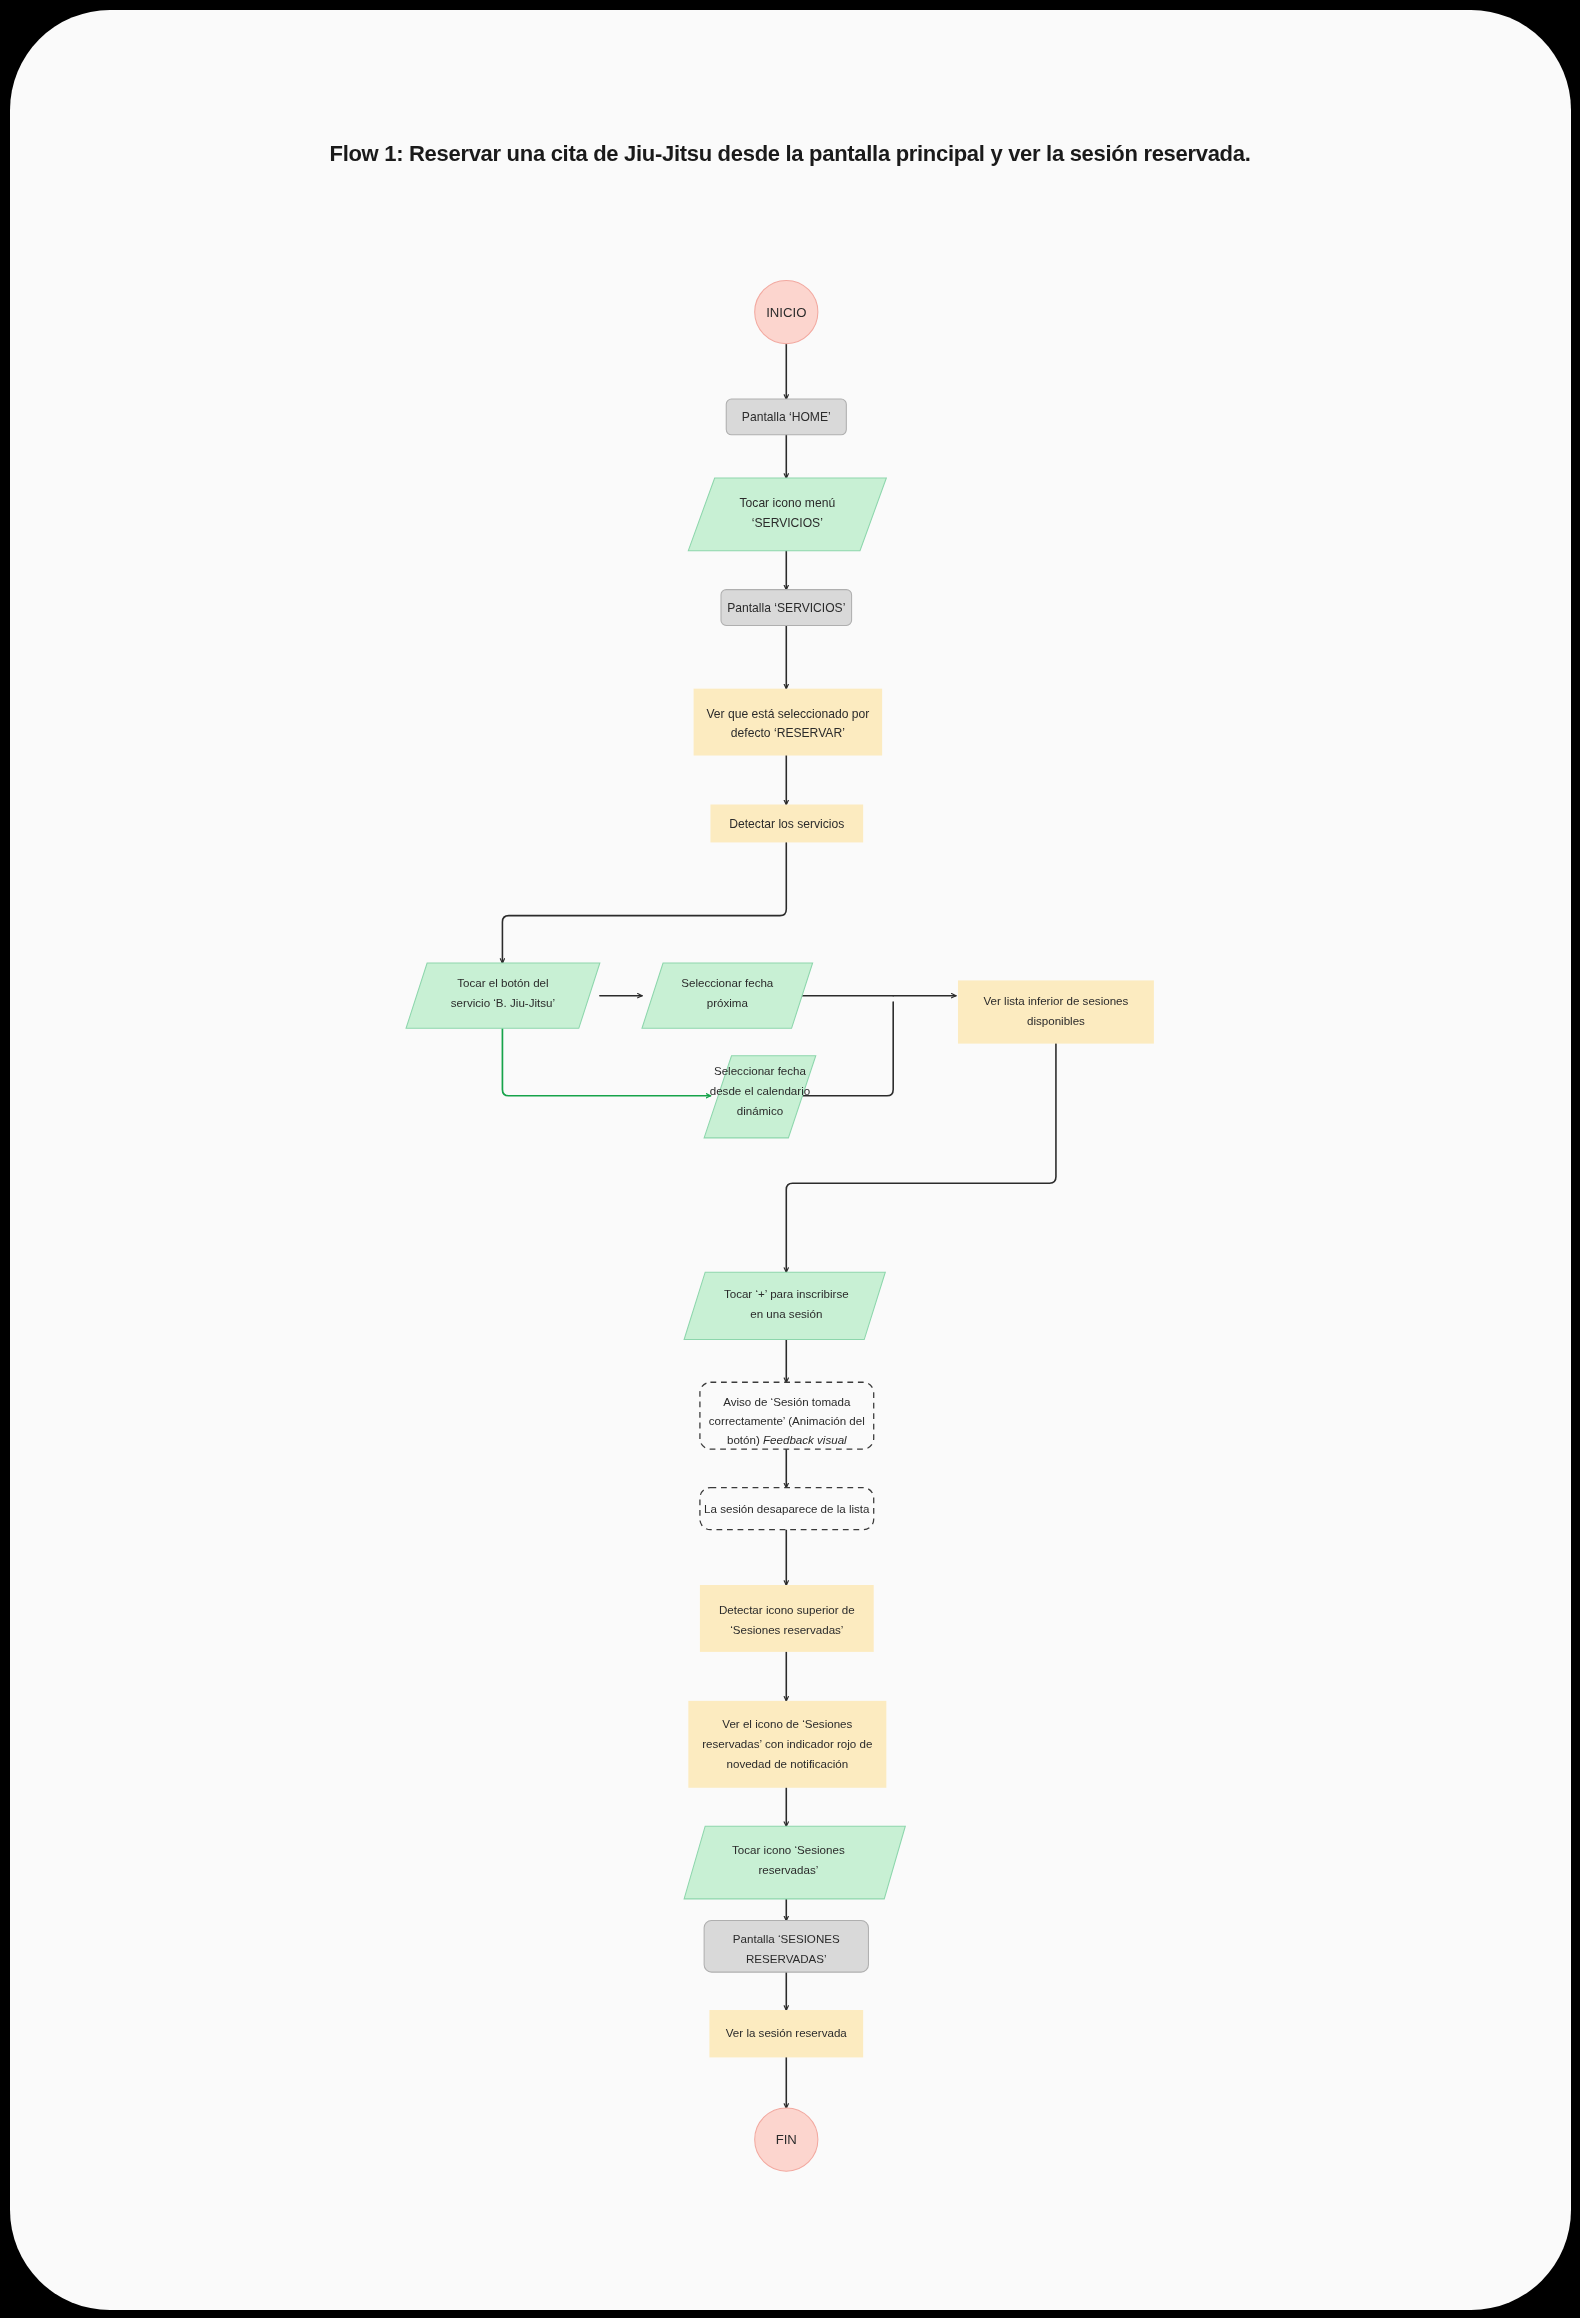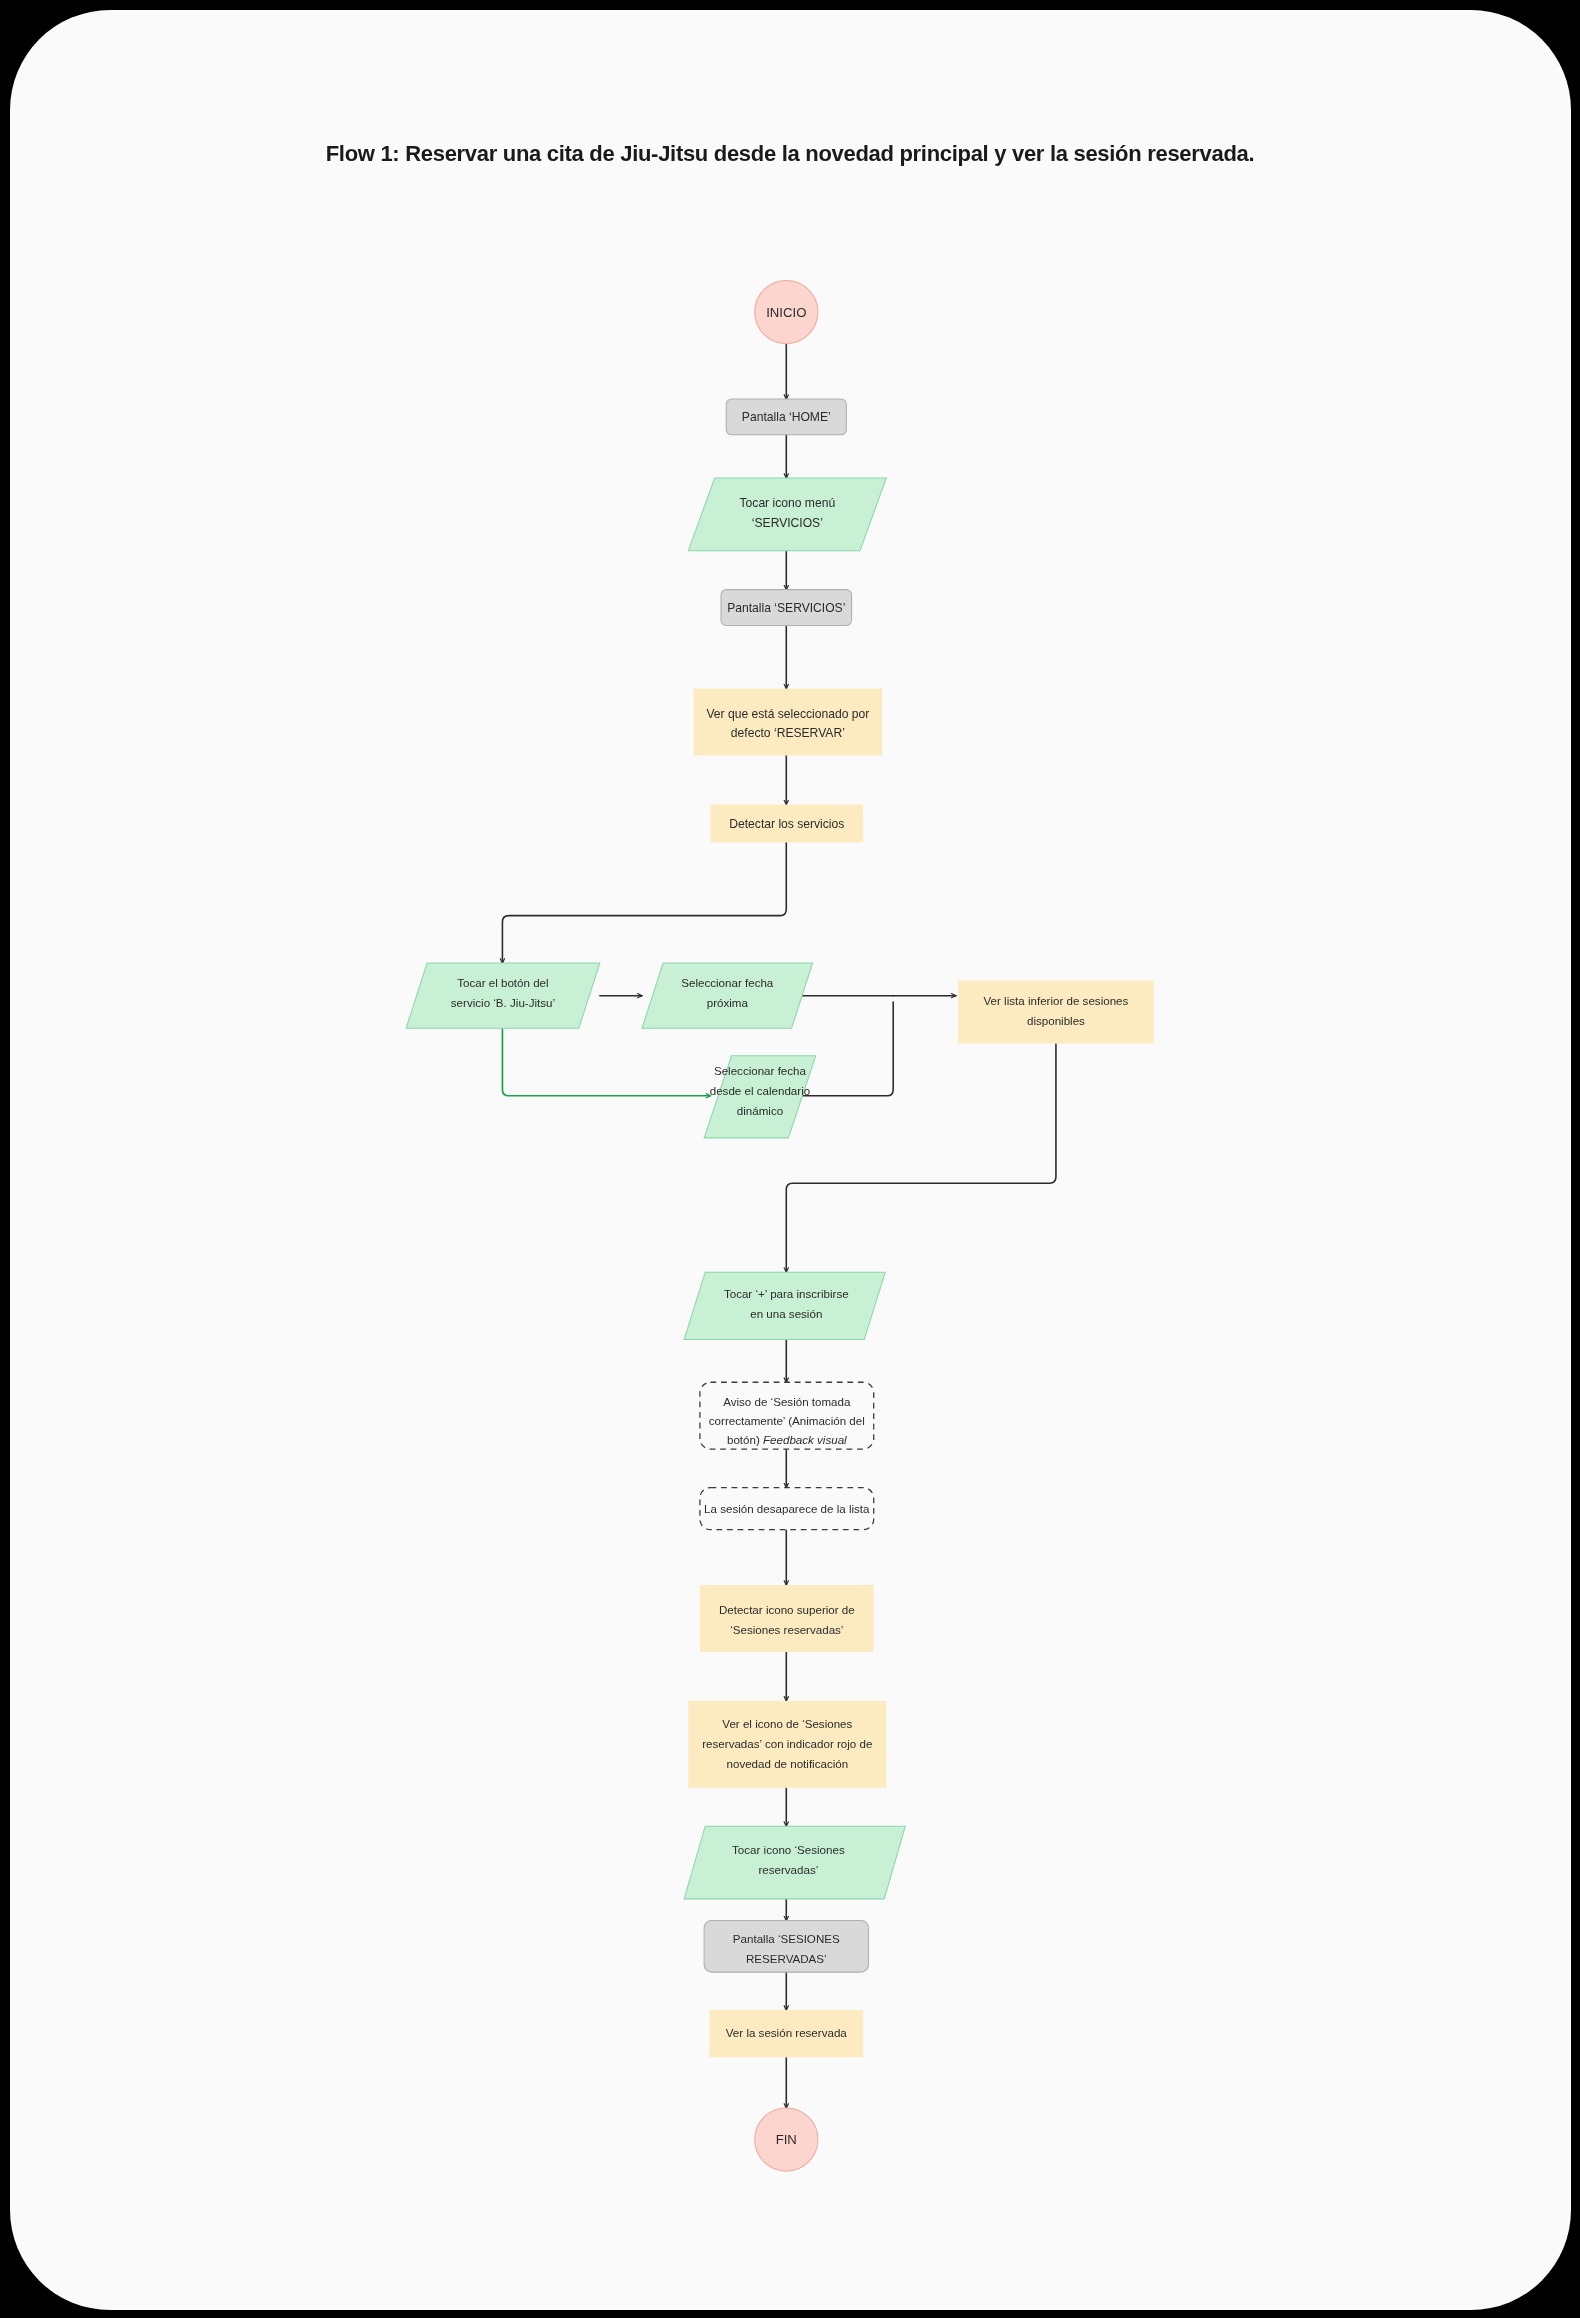--- a/index.html
+++ b/index.html
@@ -60,21 +60,21 @@
     fill: #2b2b2b;
   }
   .ital { font-style: italic; }
 </style>
 </head>
 <body>
 
 <div id="page">
   <div id="canvas">
 
-    <div id="title">Flow 1: Reservar una cita de Jiu-Jitsu desde la novedad principal y ver la sesión reservada.</div>
+    <div id="title">Flow 1: Reservar una cita de Jiu-Jitsu desde la pantalla principal y ver la sesión reservada.</div>
 
     <svg id="flow" viewBox="0 0 2964 4366">
       <defs>
         <marker id="arrowhead" markerWidth="12" markerHeight="12" refX="9.2" refY="5" orient="auto" markerUnits="userSpaceOnUse">
           <path d="M1,1 L9.5,5 L1,9" fill="none" stroke="#2b2b2b" stroke-width="2.2" stroke-linecap="round" stroke-linejoin="round"></path>
         </marker>
         <marker id="arrowheadgreen" markerWidth="12" markerHeight="12" refX="9.2" refY="5" orient="auto" markerUnits="userSpaceOnUse">
           <path d="M1,1 L9.5,5 L1,9" fill="none" stroke="#16A34A" stroke-width="2.2" stroke-linecap="round" stroke-linejoin="round"></path>
         </marker>
       </defs>

